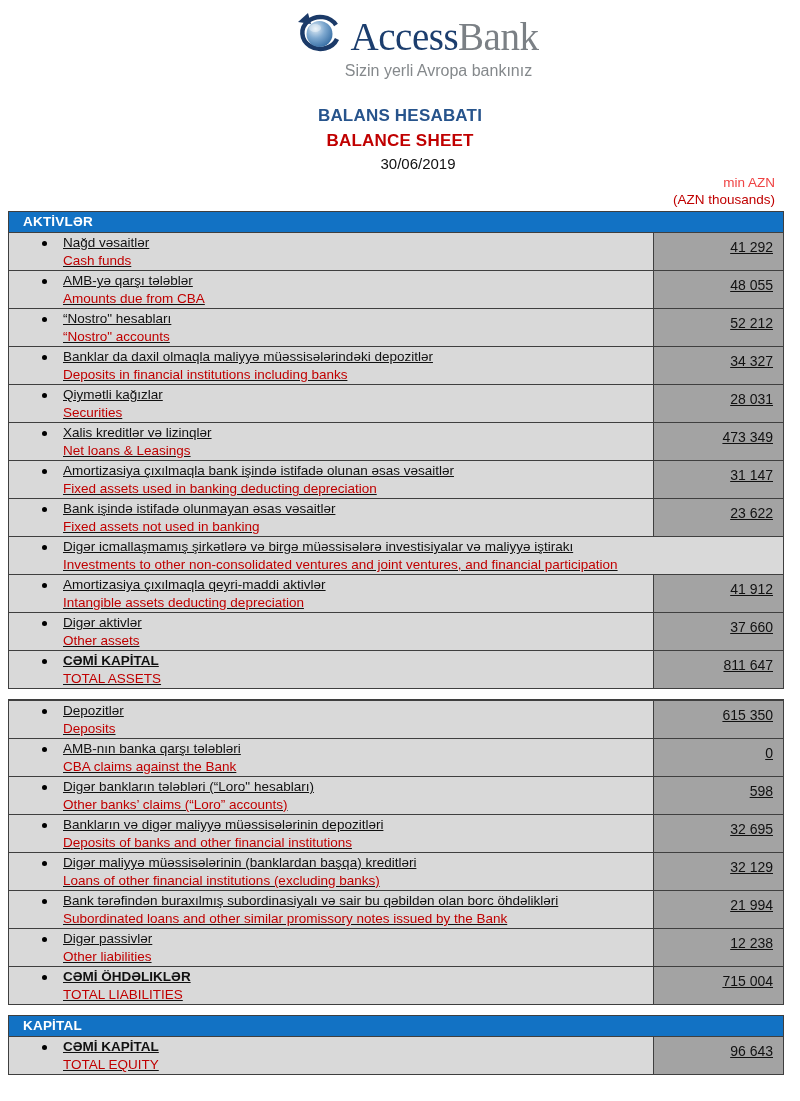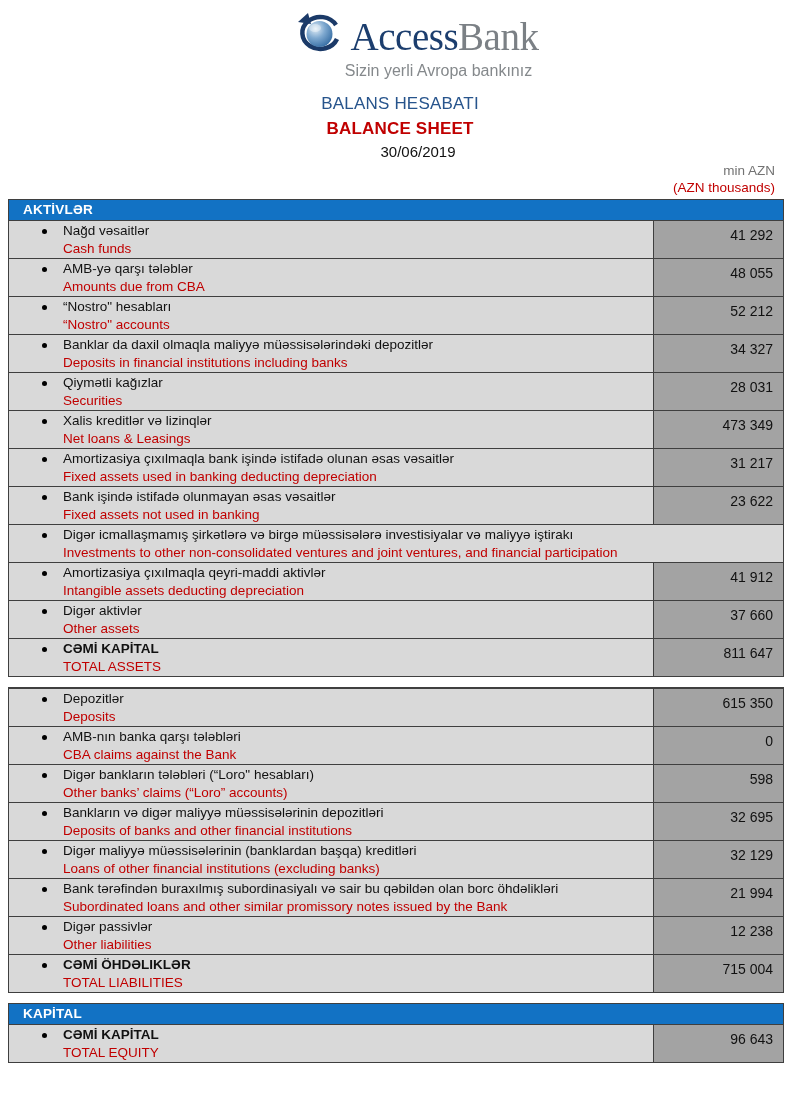--- a/index.html
+++ b/index.html
@@ -9,33 +9,33 @@
   .content { margin-left:8px; margin-right:16px; }
 
   
   .logo-block { padding-top:12px; text-align:center;margin-left:33px; }
   .logo-row { display:flex; align-items:center; justify-content:center; gap:6px; }
   .brand { font-family:"Liberation Serif", serif; font-size:39px; letter-spacing:-0.5px; line-height:46px; }
   .brand .access { color:var(--brand-navy); }
   .brand .bank { color:var(--brand-gray); }
   .tagline { font-size:16px; color:#85898c; margin-top:0; transform:translateX(22px); }
 
-  .title-az { text-align:center; margin-top:14px; font-size:17px; font-weight:normal; color:var(--title-blue); letter-spacing:0.2px; }
+  .title-az { text-align:center; margin-top:26px; font-size:17px; font-weight:bold; color:var(--title-blue); letter-spacing:0.2px; }
   .title-en { text-align:center; margin-top:5px; font-size:17px; font-weight:bold; color:var(--red); letter-spacing:0.2px; }
   .date-line { text-align:center; margin-top:4px; font-size:15px; color:#111;padding-left:36px; }
 
   .units { text-align:right; margin-top:2px; padding-right:9px; }
-  .units-az { font-size:13.5px; color:#737373; line-height:17px; }
+  .units-az { font-size:13.5px; color:#ef4444; line-height:17px; }
   .units-en { font-size:13.5px; color:var(--red); line-height:17px; }
 
   
   .section { border:1px solid #3f3f3f; margin-top:0; }
   .section + .section { margin-top:10px; }
   .section-bar { background:var(--bar-blue); color:#fff; font-weight:bold; font-size:13.5px; height:20px; line-height:20px; padding-left:14px; letter-spacing:0.2px; }
-  .row { display:flex; height:38px; border-top:1px solid #3f3f3f; overflow:hidden; }
+  .row { display:flex; height:38px; border-top:1px solid #3f3f3f; overflow:hidden;text-decoration:underline; }
   .cell-label { position:relative; flex:1; background:var(--row-gray); padding:1px 8px 0 54px; }
   .bullet { position:absolute; left:33px; top:8px; width:5px; height:5px; border-radius:50%; background:#000; }
   .az { font-size:13.5px; line-height:18px; color:#111; white-space:nowrap; }
   .en { font-size:13.5px; line-height:18px; color:var(--red); white-space:nowrap; }
   .row.total .az { font-weight:bold; }
   .cell-value { width:130px; background:#a3a3a3; border-left:1px solid #3f3f3f; text-align:right; padding:6px 10px 0 4px; font-size:14px; color:#111; }
 
   .first-section { margin-top:3px; }
 </style>
 </head>
@@ -125,21 +125,21 @@
               <div class="en">Net loans &amp; Leasings</div>
             </div>
             <div class="cell-value">473 349</div>
           </div>
           <div class="row">
             <div class="cell-label">
               <span class="bullet"></span>
               <div class="az">Amortizasiya çıxılmaqla bank işində istifadə olunan əsas vəsaitlər</div>
               <div class="en">Fixed assets used in banking deducting depreciation</div>
             </div>
-            <div class="cell-value">31 217</div>
+            <div class="cell-value">31 147</div>
           </div>
           <div class="row">
             <div class="cell-label">
               <span class="bullet"></span>
               <div class="az">Bank işində istifadə olunmayan əsas vəsaitlər</div>
               <div class="en">Fixed assets not used in banking</div>
             </div>
             <div class="cell-value">23 622</div>
           </div>
           <div class="row">

